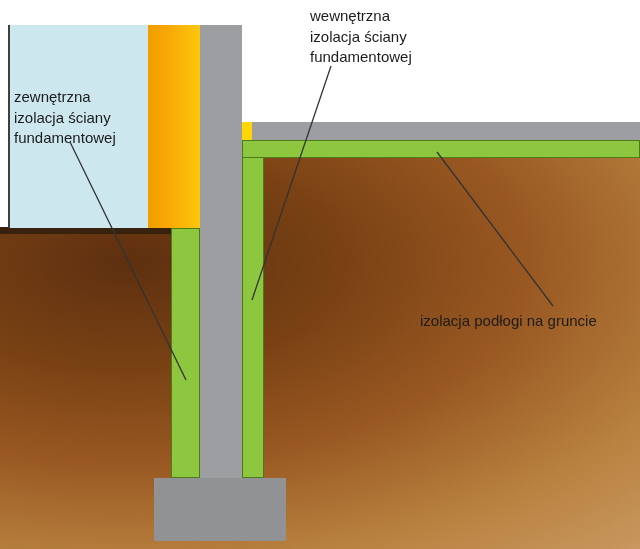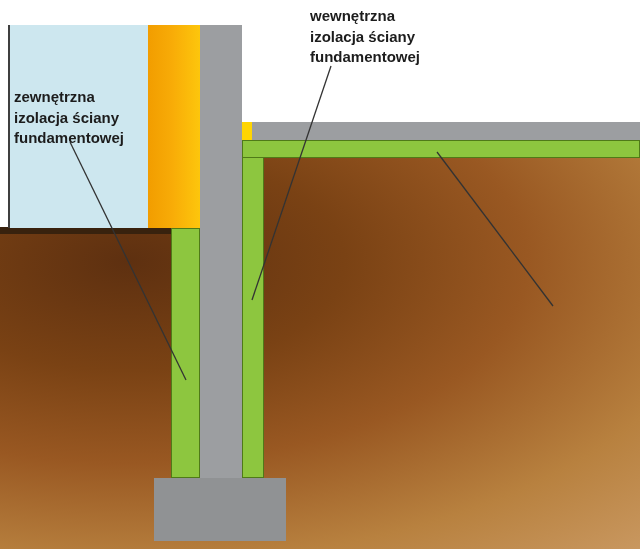--- a/index.html
+++ b/index.html
@@ -76,21 +76,20 @@
     pointer-events: none;
   }
 
   
   .label {
     position: absolute;
     color: var(--text-color, #1c1c1c);
     font-size: 15px;
     line-height: 1.38;
     white-space: pre-line;
-    font-weight: bold;
   }
   .label-external { left: 14px; top: 66px; margin-top: 21px; }
   .label-internal { left: 310px; top: 6px; }
   .label-floor    { left: 420px; top: 311px; }
 </style>
 </head>
 <body>
 
 <div class="stage">
 
@@ -117,14 +116,15 @@
     <line x1="331" y1="66" x2="252" y2="300" stroke="#333333" stroke-width="1.3"></line>
     <line x1="553" y1="306" x2="437" y2="152" stroke="#333333" stroke-width="1.3"></line>
   </svg>
 
   <div class="label label-external">zewnętrzna
 izolacja ściany
 fundamentowej</div>
   <div class="label label-internal">wewnętrzna
 izolacja ściany
 fundamentowej</div>
+  <div class="label label-floor">izolacja podłogi na gruncie</div>
 
 </div>
 
 </body></html>

